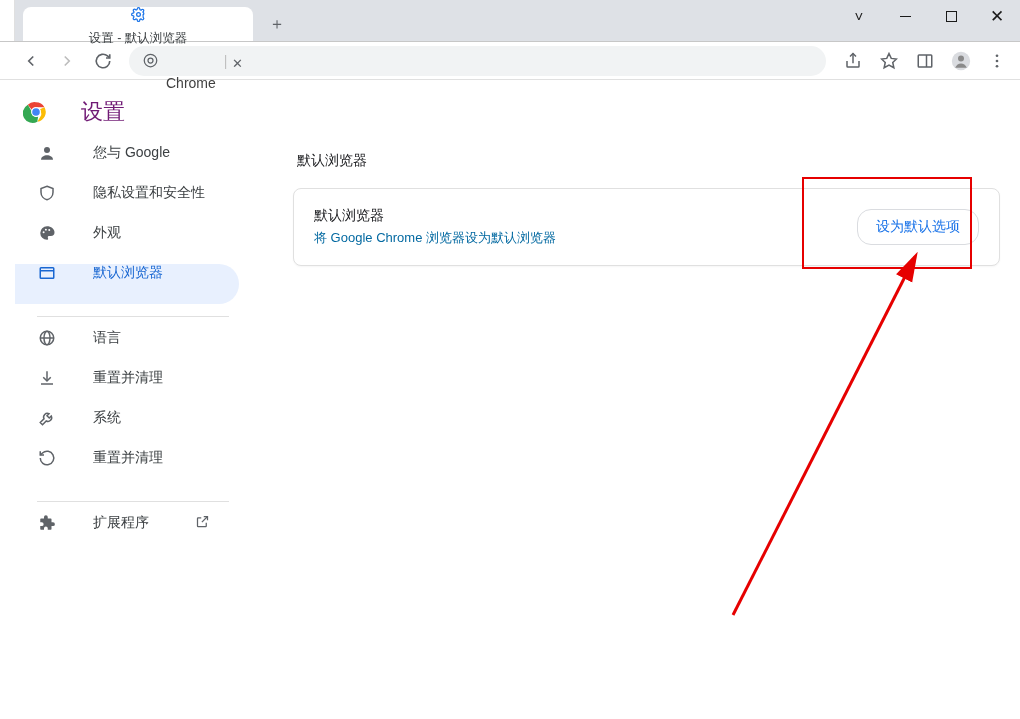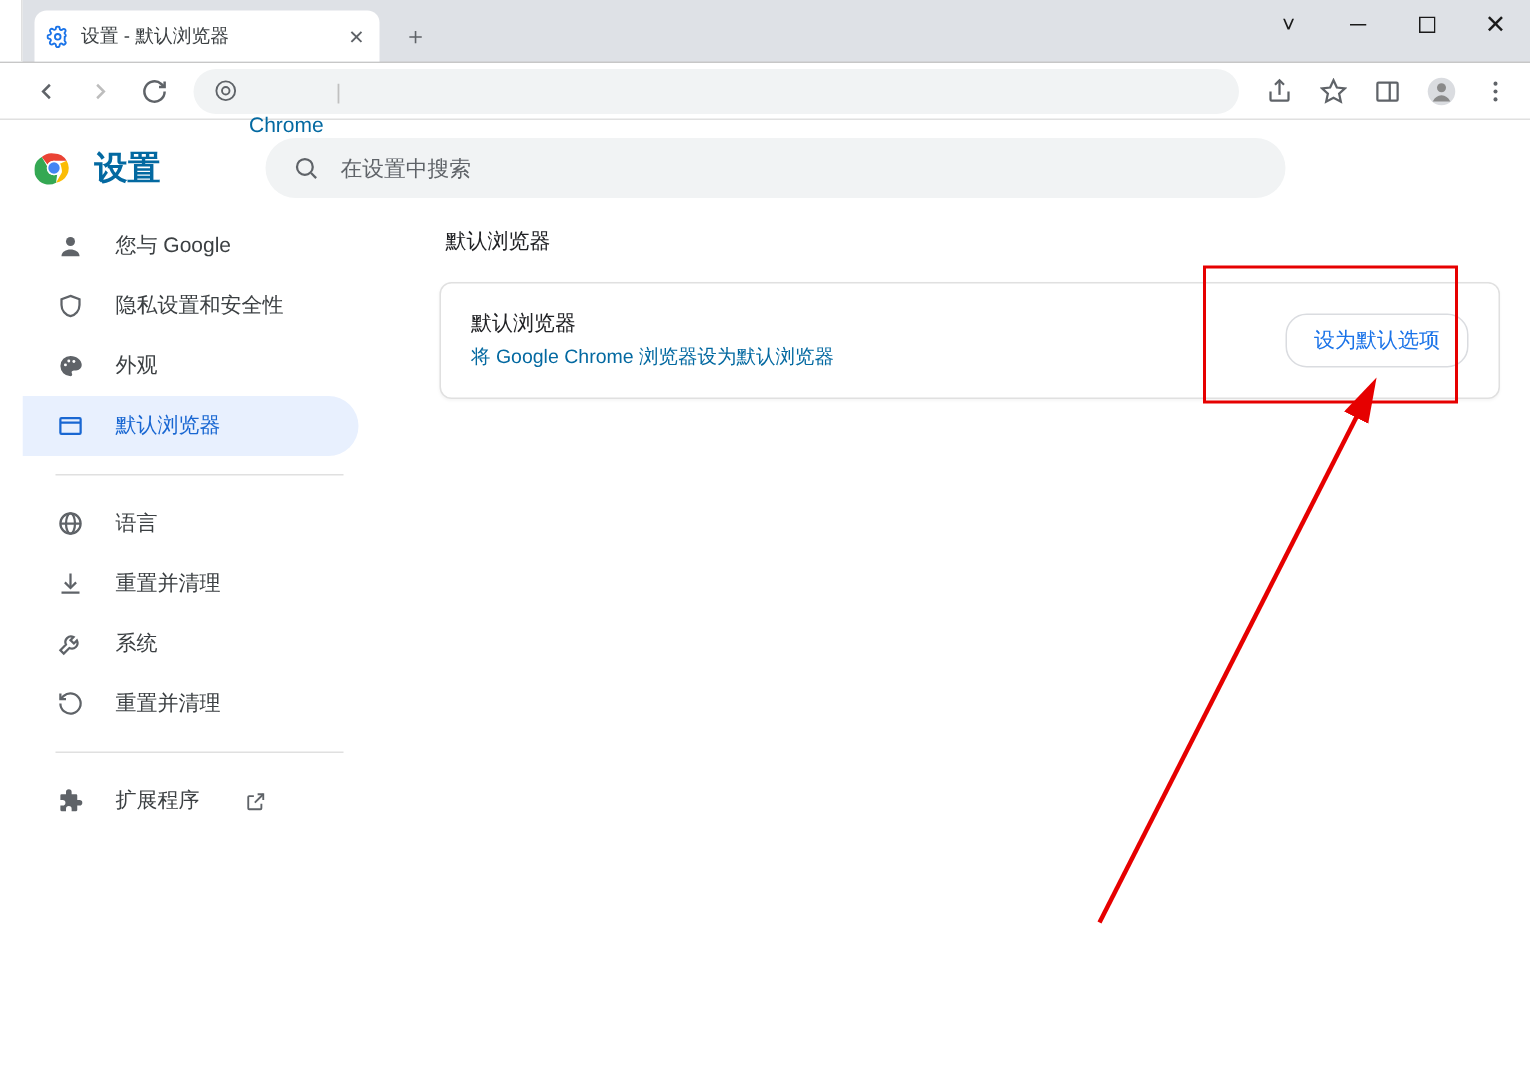--- a/index.html
+++ b/index.html
@@ -1,53 +1,53 @@
 <!DOCTYPE html>
 <html><head>
 <meta charset="utf-8">
 <style>
   * { box-sizing: border-box; margin: 0; padding: 0; font-family: "Segoe UI", Arial, sans-serif; }
   body { background: #fff; width: 1020px; height: 719px; overflow: hidden; position: relative; }
 
   
   .titlebar { height: 42px; background: #dee1e6; display: flex; align-items: flex-end; position: relative; border-bottom: 1px solid #c7c7c7; }
   .left-slim { width: 15px; height: 100%; background: #fff; border-right: 1px solid #e0e0e0; }
-  .tab { background: #fff; height: 34px; width: 230px; margin-left: 8px; border-radius: 8px 8px 0 0; display: flex; align-items: center; padding: 0 8px; gap: 8px; font-size: 12.5px; color: #3c4043; }
+  .tab { background: #fff; height: 34px; width: 230px; margin-left: 8px; border-radius: 8px 8px 0 0; display: flex; align-items: center; padding: 0 8px; gap: 8px; font-size: 12.5px; color: #3c4043; flex-direction: column; }
   .tab .gear { color: #1a73e8; }
   .tab .close { margin-left: auto; color: #5f6368; font-size: 13px; line-height: 1; padding: 2px; }
   .newtab { width: 28px; height: 28px; display: flex; align-items: center; justify-content: center; color: #5f6368; font-size: 16px; margin-left: 10px; margin-bottom: 3px; }
   .win-controls { position: absolute; right: 0; top: 0; display: flex; }
   .win-controls button { width: 46px; height: 32px; background: transparent; border: none; font-size: 13px; color: #1a1a1a; display: flex; align-items: center; justify-content: center; }
   .win-controls .chev { font-size: 15px; }
   .win-controls .close-w { font-size: 17px; font-weight: 300; }
 
   
   .addressbar { height: 38px; background: #fff; display: flex; align-items: center; padding: 0 6px 0 15px; border-bottom: 1px solid #e0e0e0; gap: 4px; }
   .navicon { width: 32px; height: 32px; display: flex; align-items: center; justify-content: center; color: #5f6368; border-radius: 50%; }
   .navicon.disabled { color: #bdbdbd; }
   .urlbox { flex: 1; height: 30px; background: #f1f3f4; border-radius: 15px; display: flex; align-items: center; padding: 0 14px; margin: 0 6px; font-size: 14px; color: #202124; gap: 8px; }
-  .urlbox .prefix { color: #0369a1; margin-top: 44px; }
+  .urlbox .prefix { color: #404040; margin-top: 44px; }
   .urlbox .sep { color: #c0c0c0; }
   .righticons { display: flex; align-items: center; gap: 2px; }
   .righticons .ic { width: 34px; height: 32px; display: flex; align-items: center; justify-content: center; color: #5f6368; }
 
   
   .content { display: flex; height: calc(719px - 42px - 38px); background: #fff; padding-left: 15px; }
   .chrome-logo { width: 26px; height: 26px; }
   .searchbox { flex: 1; max-width: 680px; height: 40px; background: #f1f3f4; border-radius: 20px; display: flex; align-items: center; padding: 0 18px; gap: 14px; color: #5f6368; font-size: 14.5px; margin-left: 70px; }
 
   
   .toprow { display: flex; align-items: center; height: 64px; padding: 0 18px 0 8px; }
 
   
   .sidebar { width: 238px; background: #fff; overflow-y: auto; position: relative; height:  calc(719px - 42px - 38px - 64px); }
   .sidebar::-webkit-scrollbar { width: 12px; }
   .sidebar::-webkit-scrollbar-thumb { background: #c1c1c1; border-radius: 6px; }
   .sidebar::-webkit-scrollbar-track { background: #f1f1f1; }
-  .navitem { height: 40px; display: flex; align-items: center; padding-left: 22px; gap: 20px; font-size: 14px; color: #3c4043; border-radius: 0 20px 20px 0; margin-right: 14px; cursor: pointer; }
+  .navitem { height: 40px; display: flex; align-items: flex-start; padding-left: 22px; gap: 36px; font-size: 14px; color: #3c4043; border-radius: 0 20px 20px 0; margin-right: 14px; cursor: pointer; }
   .navitem.active { background: #e8f0fe; color: #1967d2; }
   .navitem.active .nicon { color: #1967d2; }
   .nicon { width: 20px; color: #5f6368; display: flex; align-items: center; justify-content: center; }
   .navsep { height: 1px; background: #e0e0e0; margin: 12px 24px 12px 22px; }
   .navitem .ext-launch { margin-left: 10px; color: #5f6368; }
 
   
   .main { flex: 1; padding: 0 20px 0 40px; height: calc(719px - 42px - 38px - 64px); }
   .section-title { font-size: 14px; color: #202124; margin: 8px 0 18px 4px; font-weight: 500; }
   .card { background: #fff; border: 1px solid #e0e0e0; border-radius: 8px; padding: 18px 20px; display: flex; align-items: center; justify-content: space-between; box-shadow: 0 1px 2px rgba(0,0,0,0.04); }
@@ -163,28 +163,21 @@
       <span class="chrome-logo">
         <svg width="26" height="26" viewBox="0 0 48 48">
             <circle cx="24" cy="24" r="22" fill="#fff"></circle>
             <path d="M24 6a18 18 0 0 1 15.6 9H24a9 9 0 0 0-8 4.8L8.9 10.4A18 18 0 0 1 24 6z" fill="#ea4335"></path>
             <path d="M39.6 15A18 18 0 0 1 26.5 42l7-12.2A9 9 0 0 0 33 24a9 9 0 0 0-1.7-5.3z" fill="#fbbc05"></path>
             <path d="M26.5 42a18 18 0 0 1-17.6-31.6l7 12.2A9 9 0 0 0 24 33c1.4 0 2.7-.3 3.9-.9z" fill="#34a853"></path>
             <circle cx="24" cy="24" r="9" fill="#fff"></circle>
             <circle cx="24" cy="24" r="7" fill="#4285f4"></circle>
           </svg>
       </span>
-      <h1 style="font-size:22px;color:#0369a1;font-weight:700;margin-left:14px">设置</h1>
-      <div class="searchbox">
-        <svg width="18" height="18" viewBox="0 0 24 24" fill="none" stroke="#5f6368" stroke-width="2">
-            <circle cx="11" cy="11" r="7"></circle>
-            <line x1="21" y1="21" x2="16.5" y2="16.5"></line>
-          </svg>
-        <span>在设置中搜索</span>
-      </div>
+      <h1 style="font-size:22px;color:#701a75;font-weight:400;margin-left:32px">设置</h1>
     </div>
 
     <div class="lower">
 
       <div class="sidebar">
         <div class="navitem">
           <span class="nicon">
               <svg width="18" height="18" viewBox="0 0 24 24" fill="#5f6368">
                 <circle cx="12" cy="8" r="4"></circle>
                 <path d="M4 21c0-4 4-6 8-6s8 2 8 6"></path>

